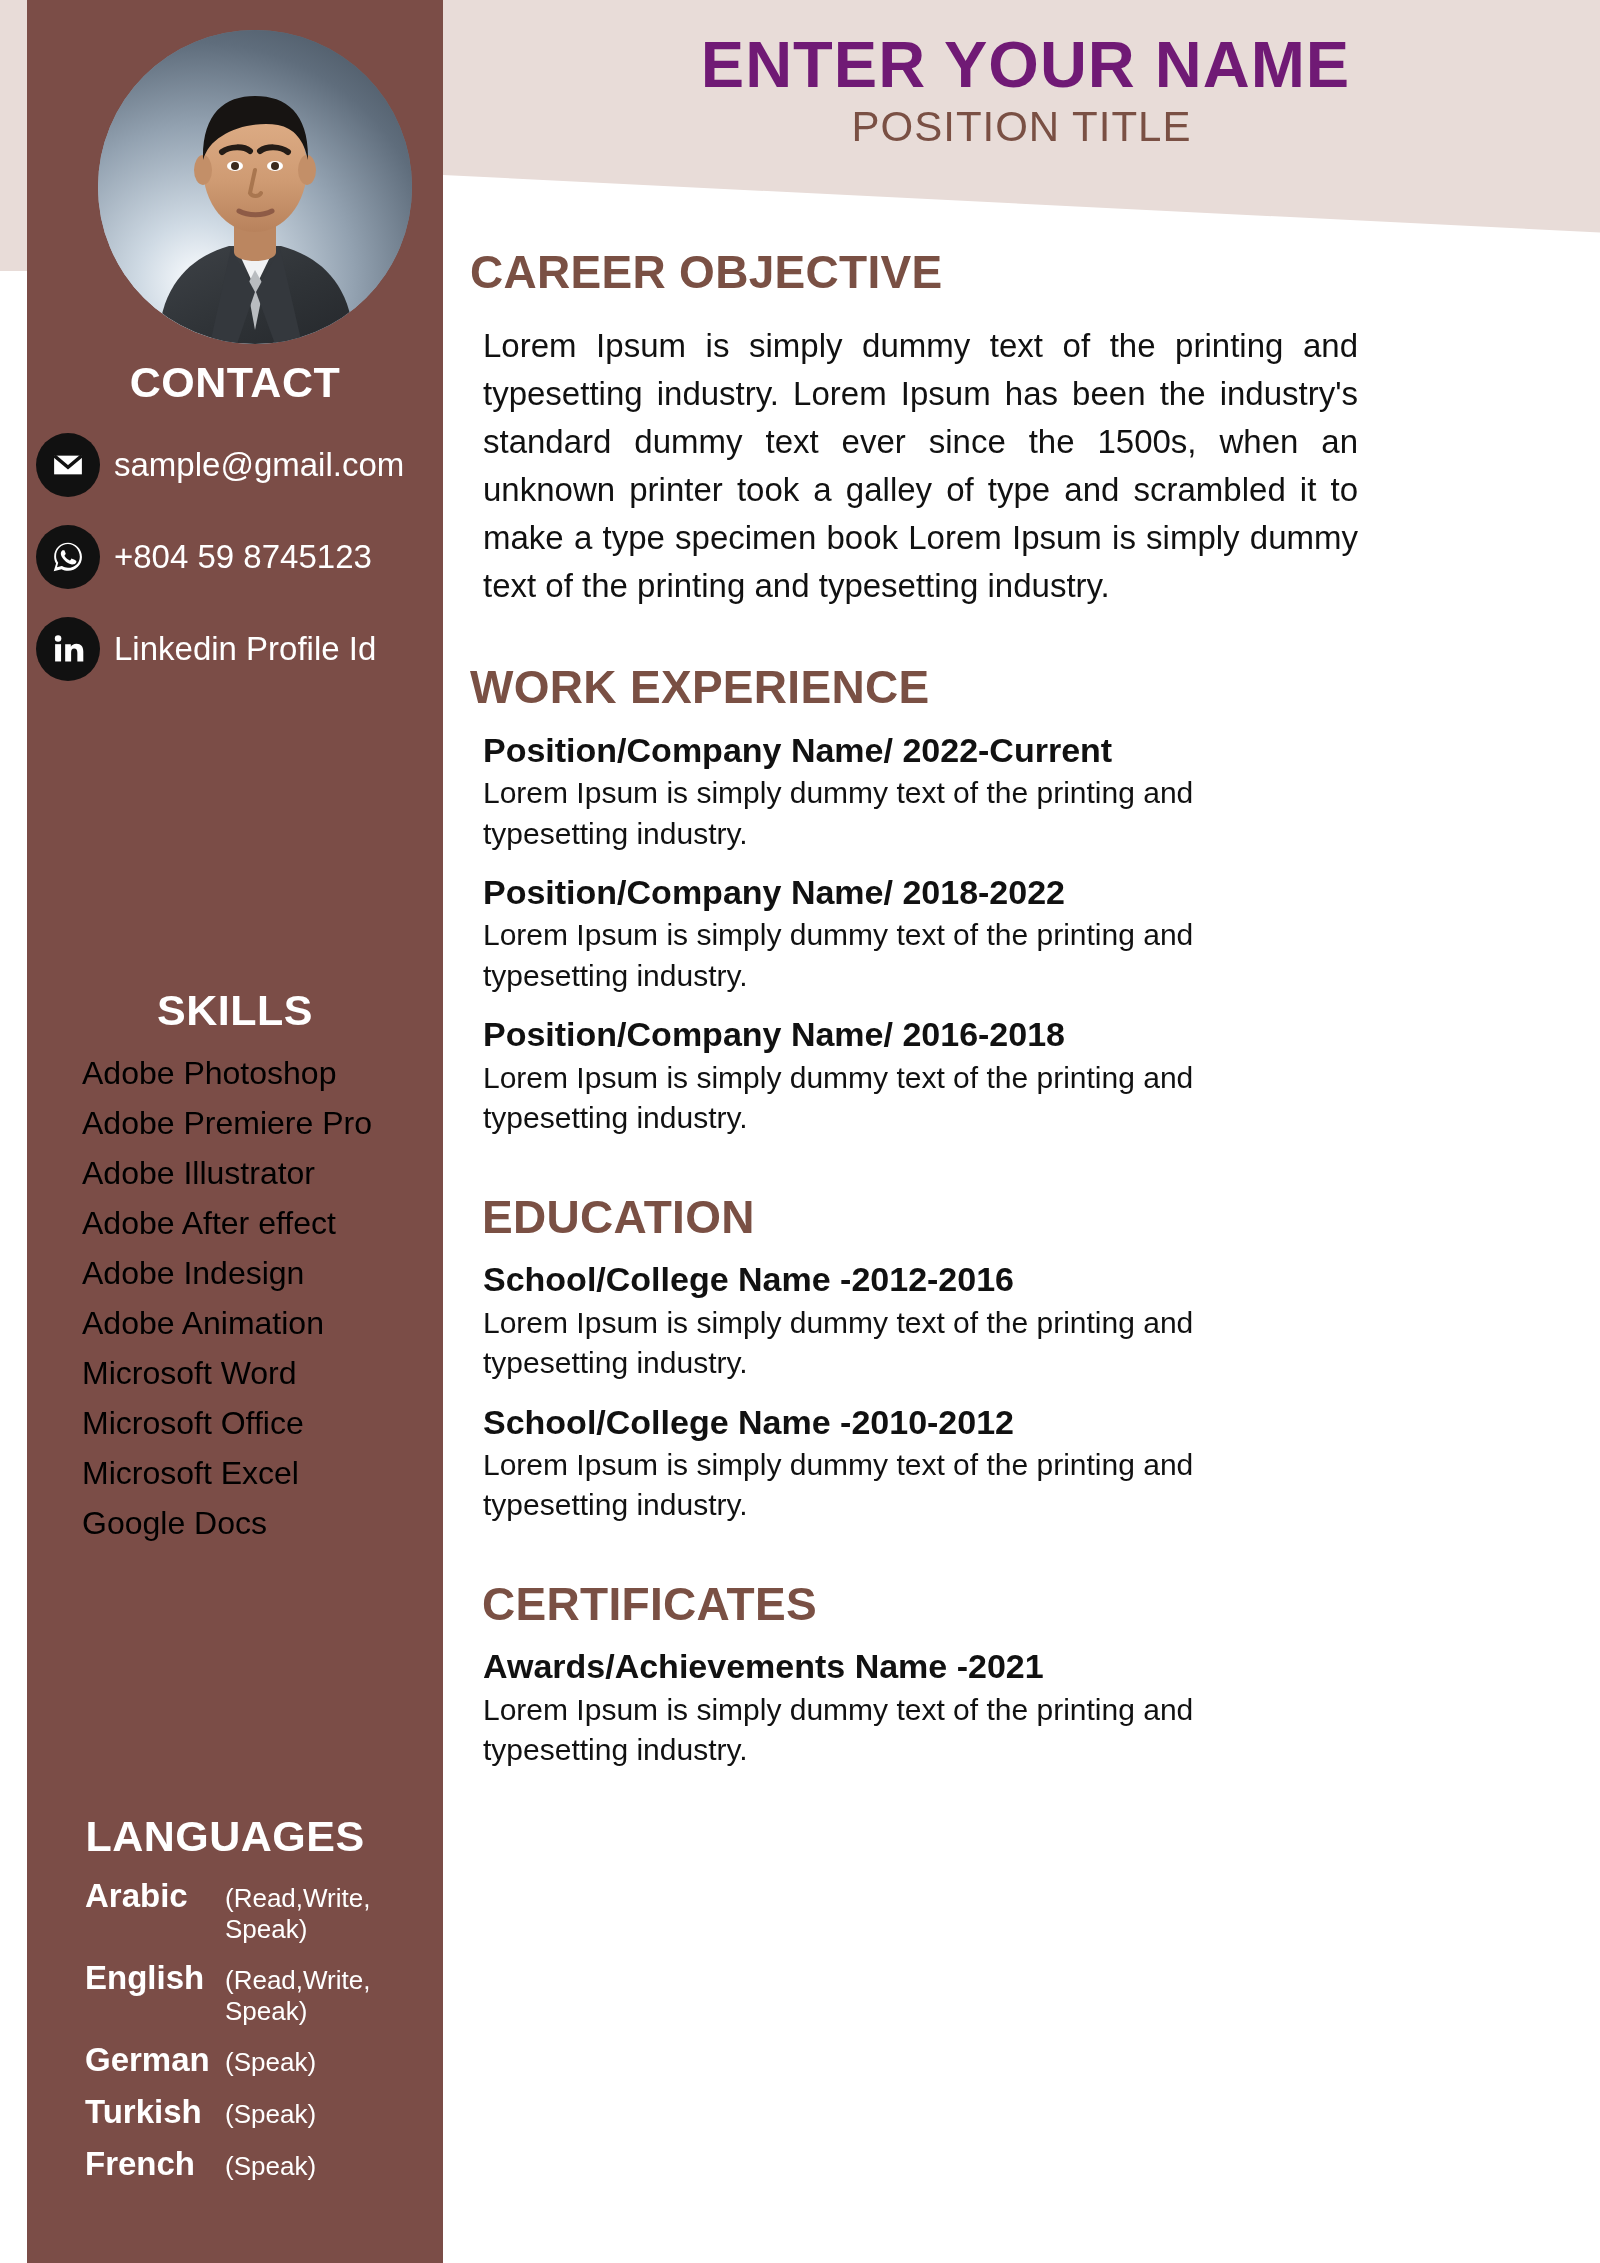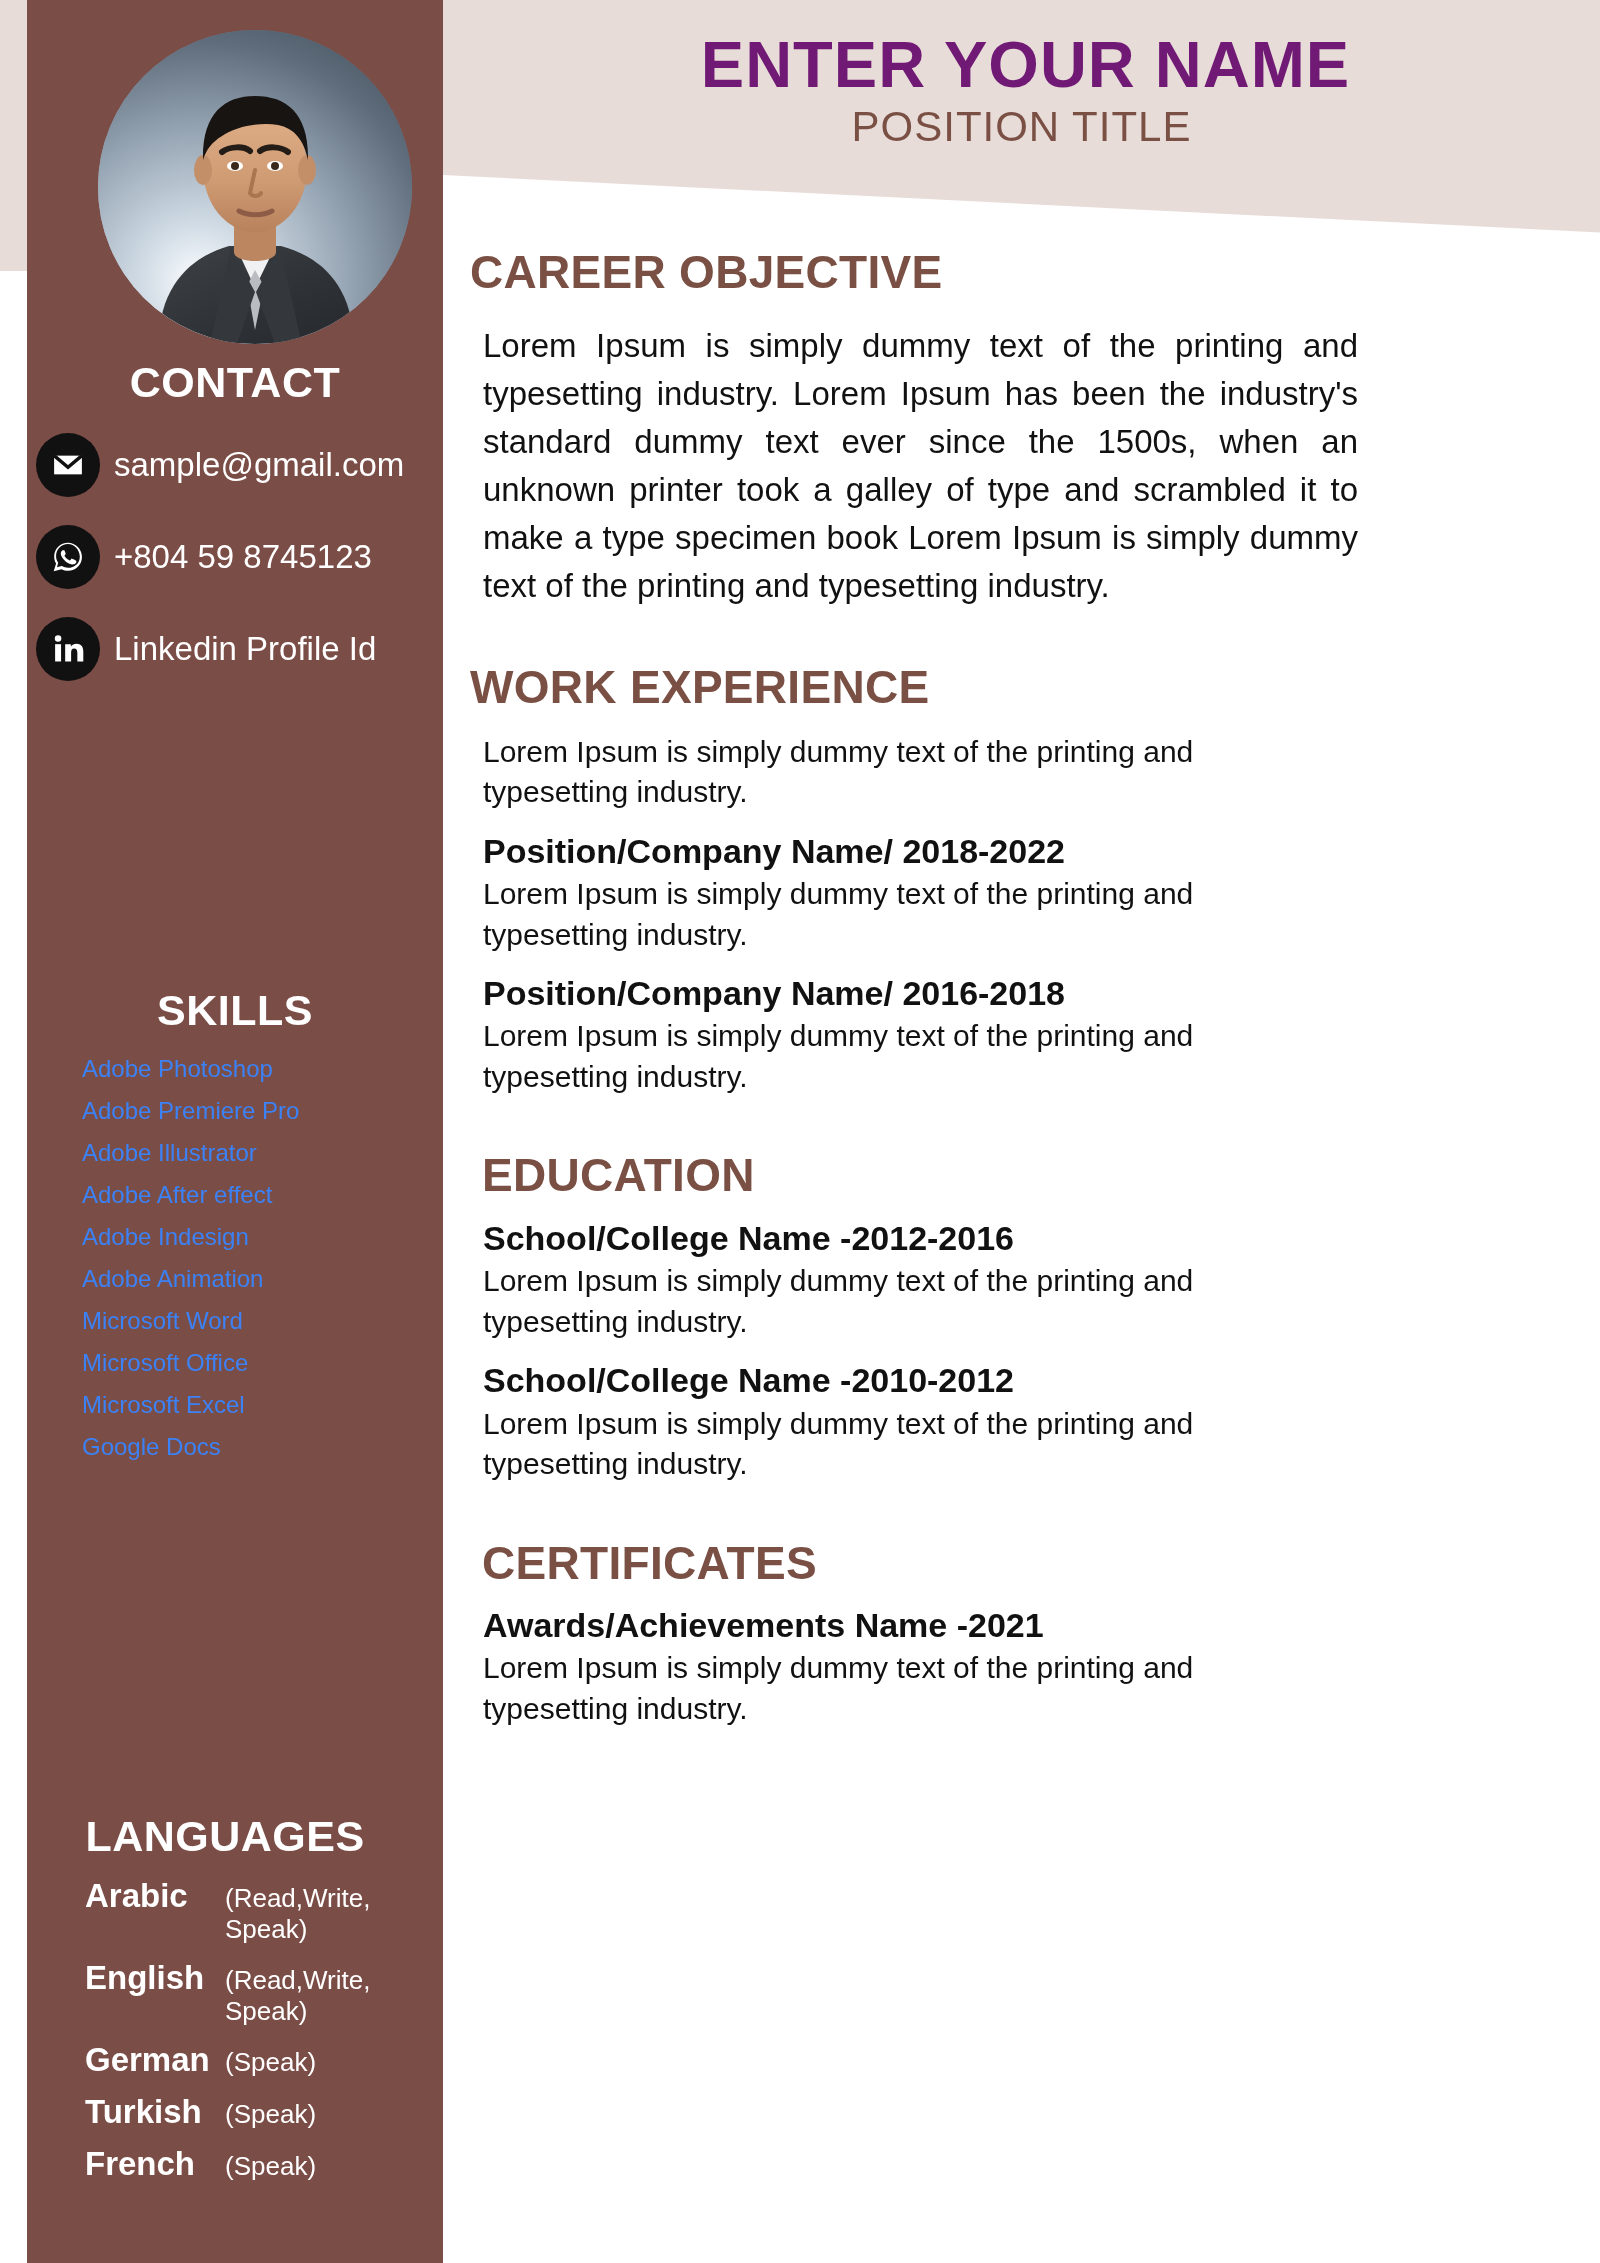--- a/index.html
+++ b/index.html
@@ -136,22 +136,22 @@
     left: 27px;
     top: 986px;
     width: 416px;
   }
   .skills-list {
     margin: 22px 0 0 0;
     padding: 0 0 0 55px;
     list-style: none;
   }
   .skills-list li {
-    color: #3b82f6;
-    font-size: 24px;
+    color: #000000;
+    font-size: 32px;
     line-height: 1.0;
     margin-bottom: 18px;
     font-weight: 400;
   }
 
   
   .lang-block {
     position: absolute;
     left: 27px;
     top: 1812px;
@@ -379,20 +379,21 @@
 
     <div>
       <h2 class="main-heading">CAREER OBJECTIVE</h2>
       <p class="objective-text">Lorem Ipsum is simply dummy text of the printing and typesetting industry. Lorem Ipsum has been the industry's standard dummy text ever since the 1500s, when an unknown printer took a galley of type and scrambled it to make a type specimen book Lorem Ipsum is simply dummy text of the printing and typesetting industry.</p>
     </div>
 
     <div class="section">
       <h2 class="main-heading">WORK EXPERIENCE</h2>
 
       <div class="entry">
+        <div class="entry-title">Position/Company Name/ 2022-Current</div>
         <div class="entry-desc">Lorem Ipsum is simply dummy text of the printing and typesetting industry.</div>
       </div>
 
       <div class="entry">
         <div class="entry-title">Position/Company Name/ 2018-2022</div>
         <div class="entry-desc">Lorem Ipsum is simply dummy text of the printing and typesetting industry.</div>
       </div>
 
       <div class="entry">
         <div class="entry-title">Position/Company Name/ 2016-2018</div>

